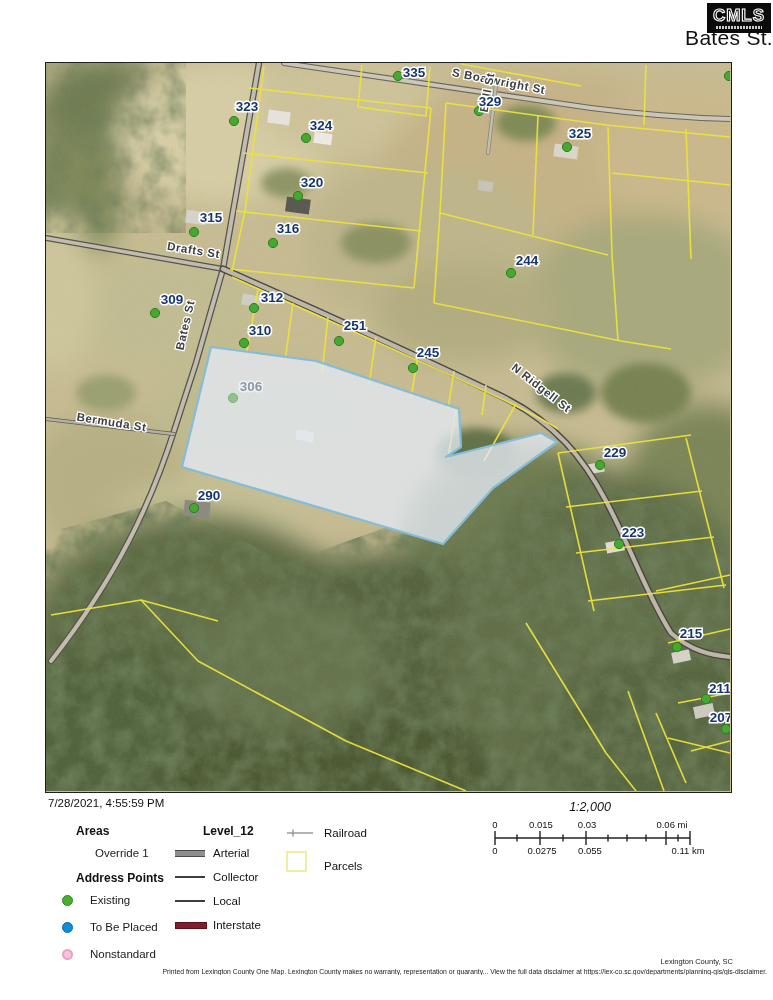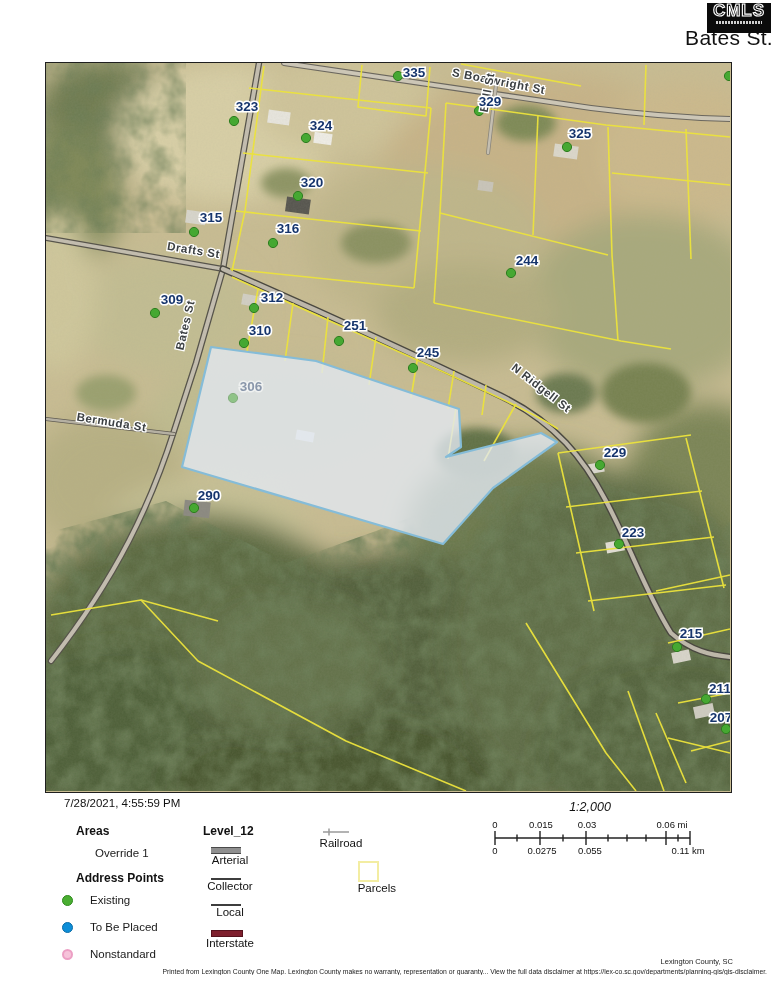--- a/index.html
+++ b/index.html
@@ -2,43 +2,43 @@
 <html><head>
 <meta charset="utf-8">
 <style>
   html,body{margin:0;padding:0;background:#e8e8e8;}
   #page{position:relative;width:773px;height:1000px;background:#ffffff;overflow:hidden;
         font-family:"Liberation Sans", sans-serif;color:#1a1a1a;}
   
   .page-title{position:absolute;top:26px;left:0;width:100%;text-align:right;
               font-size:21px;letter-spacing:.3px;color:#111;}
   .cmls-logo{position:absolute;top:3px;right:2px;width:64px;height:30px;background:#0b0b0b;
-             border-radius:0;display:flex;flex-direction:column;align-items:center;}
+             border-radius:0;display:flex;flex-direction:column;align-items:center;justify-content:center;}
   .cmls-text{font-size:17px;font-weight:700;line-height:16px;color:#0b0b0b;
              -webkit-text-stroke:1.1px #ffffff;letter-spacing:1px;}
   .cmls-sub{width:46px;height:3px;margin-top:2px;
             background:repeating-linear-gradient(90deg,#cfcfcf 0 2px,#0b0b0b 2px 3px);}
   
   #map-frame{position:absolute;left:45px;top:62px;width:687px;height:731px;
              box-sizing:border-box;border:1.5px solid #1f1f1f;background:#c8bc92;overflow:hidden;}
   #map-svg{display:block;}
   .parcel-label{font:700 13.5px "Liberation Sans",sans-serif;fill:#16356d;
                 stroke:#ffffff;stroke-width:3.2px;paint-order:stroke;text-anchor:middle;}
   .parcel-label.faint{fill:#8a97ab;stroke:rgba(255,255,255,.55);}
   .street-label{font:600 11.5px "Liberation Sans",sans-serif;fill:#3c4043;
                 stroke:#ffffff;stroke-width:2.6px;paint-order:stroke;text-anchor:middle;letter-spacing:.6px;}
   .addr-dot{fill:#46a832;stroke:#2e7d1f;stroke-width:1;}
   .addr-dot.faint{opacity:.5;}
   
-  .timestamp{position:absolute;left:64px;top:797px;font-size:11.5px;color:#111;}
+  .timestamp{position:absolute;left:48px;top:797px;font-size:11.5px;color:#111;}
   .lg-h{font-size:12px;font-weight:700;color:#111;margin-bottom:9px;margin-left:28px;}
   .lg-col1{position:absolute;left:48px;top:824px;width:140px;}
   .lg-col2{position:absolute;left:175px;top:824px;width:110px;}
   .lg-col3{position:absolute;left:286px;top:827px;width:110px;}
-  .lg-item{display:flex;align-items:center;margin-bottom:12px;font-size:11.5px;color:#111;flex-direction:column;}
+  .lg-item{display:flex;align-items:center;margin-bottom:12px;font-size:11.5px;color:#111;}
   .lg-item .sym-box{width:38px;display:flex;justify-content:flex-start;align-items:center;}
   .override-row{margin:0 0 12px 47px;font-size:11.5px;}
   .dot-row{display:flex;align-items:center;margin:0 0 15px 14px;font-size:11.5px;}
   .dot{width:11px;height:11px;border-radius:50%;margin-right:17px;box-sizing:border-box;}
   .dot-existing{background:#4aae32;border:1px solid #2f8a1d;}
   .dot-tobeplaced{background:#0d8ed8;border:1px solid #0a6ca7;}
   .dot-nonstandard{background:#f6c3da;border:2px solid #ec9fc4;}
   .sym{display:inline-block;}
   .sym-arterial{width:30px;height:5px;background:#8f8f8f;border-top:1px solid #4a4a4a;border-bottom:1px solid #4a4a4a;}
   .sym-collector{width:30px;height:2px;background:#3d3d3d;}

